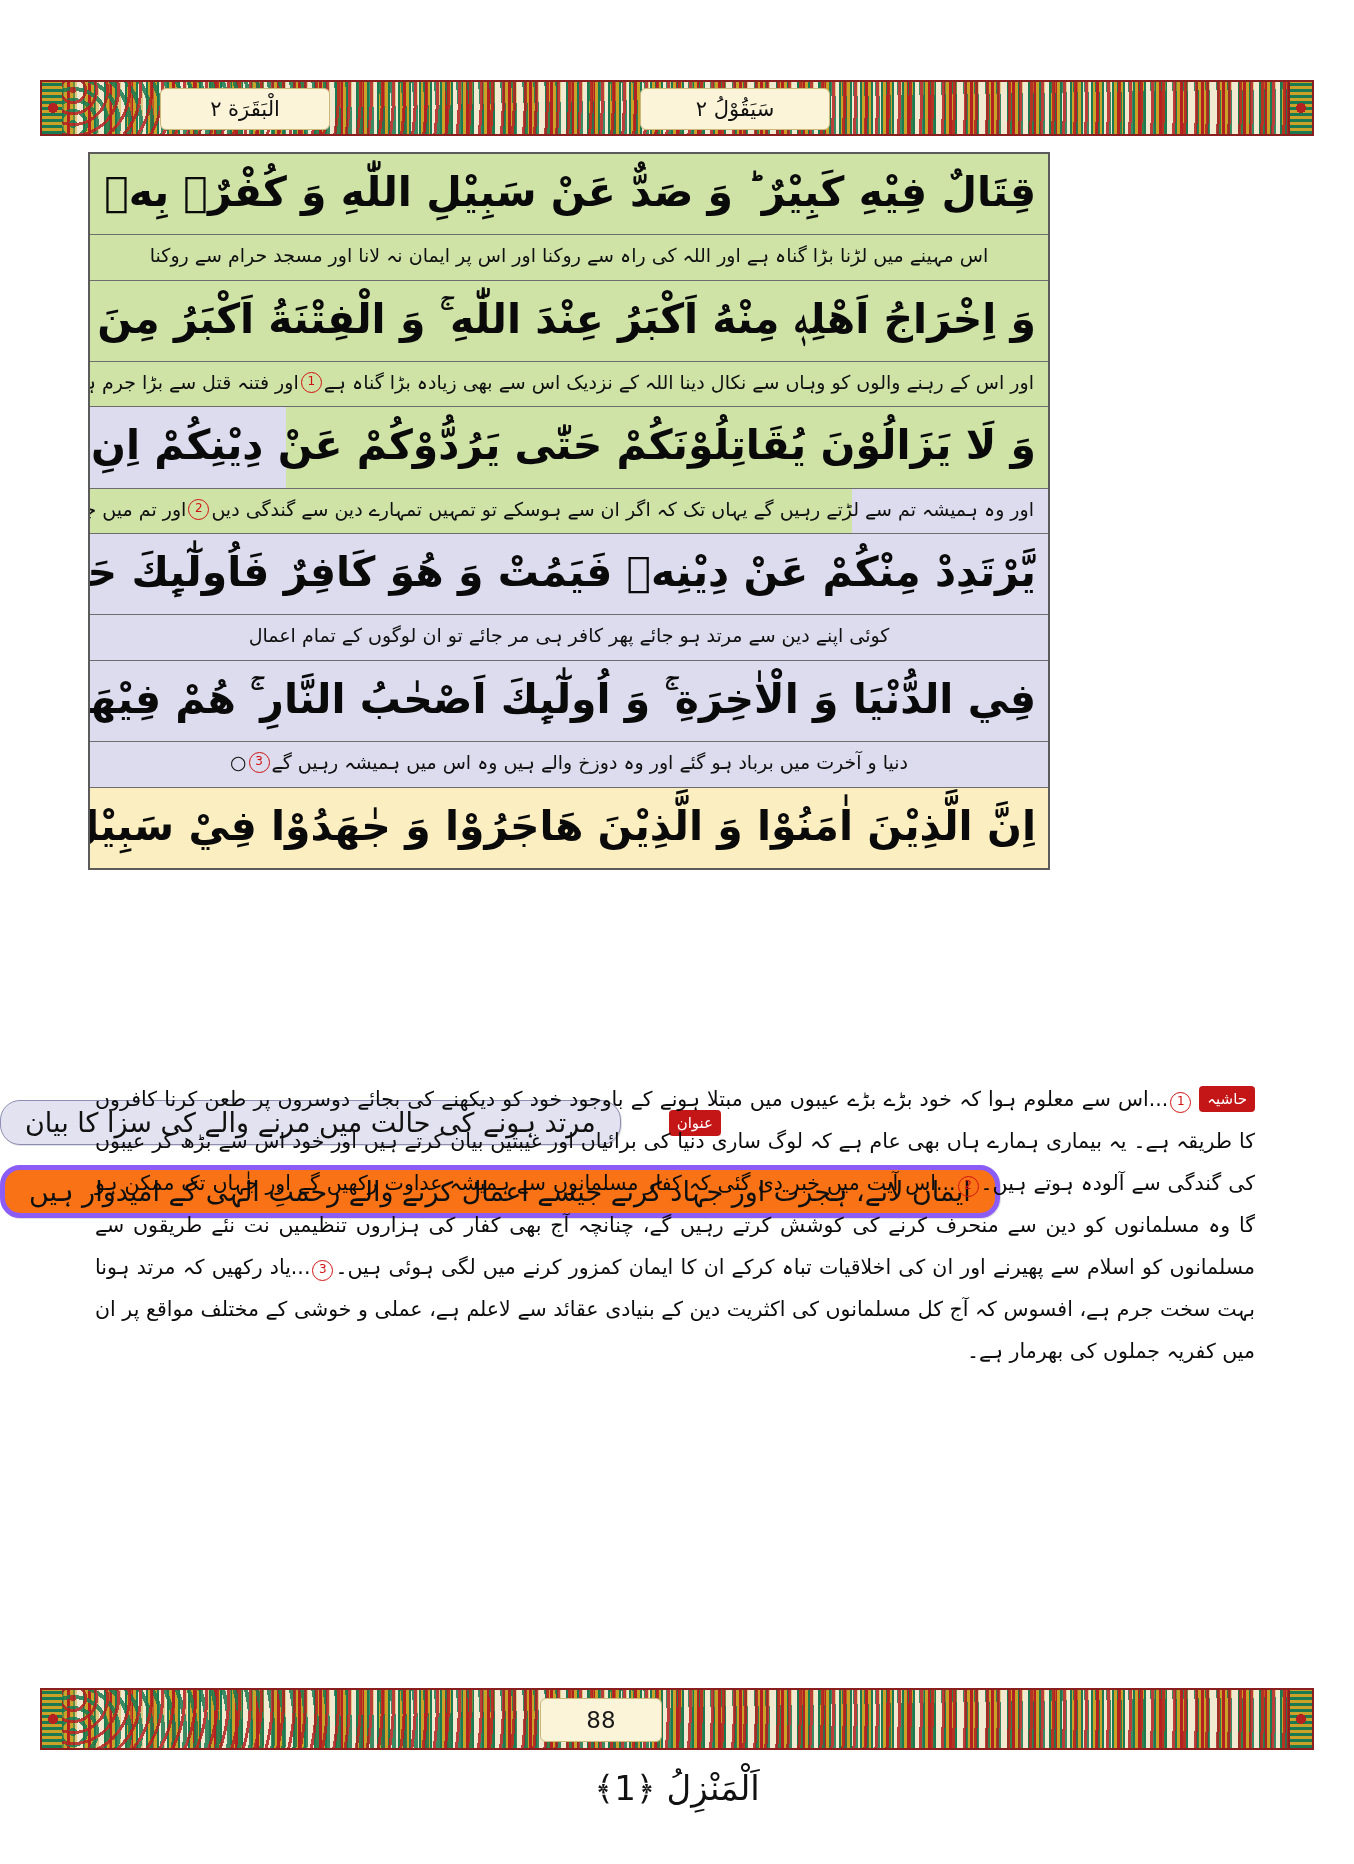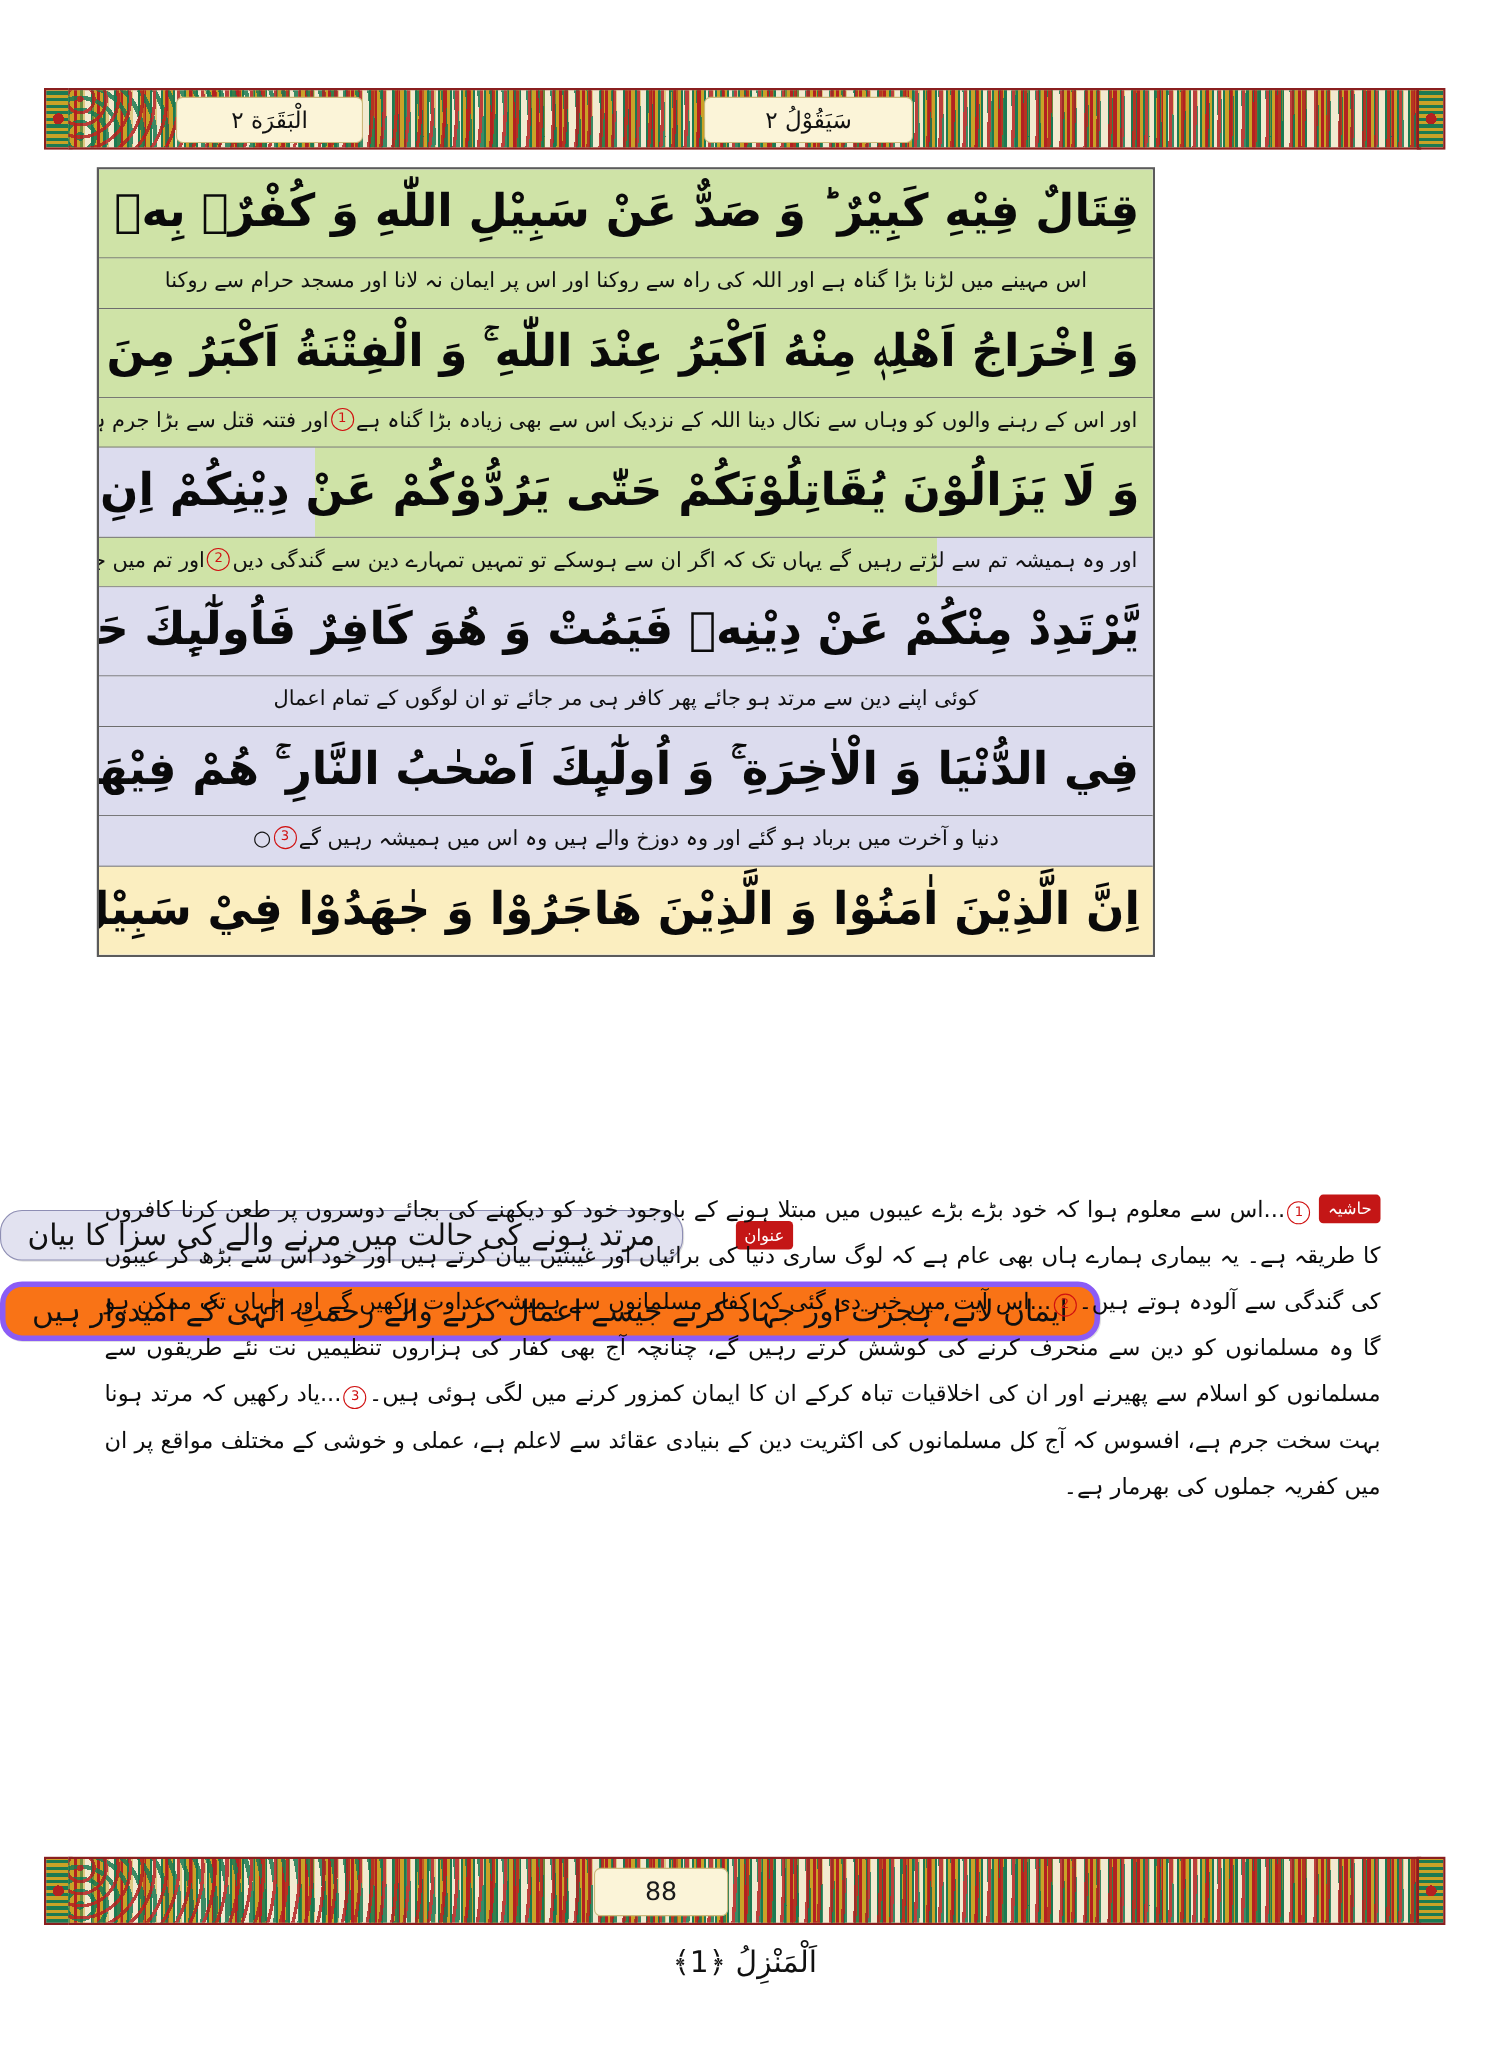--- a/index.html
+++ b/index.html
@@ -107,21 +107,21 @@
     color: #1a1a1a;
     z-index: 3;
   }
 
   .manzil {
     position: absolute;
     left: 0; right: 0;
     top: 1768px;
     text-align: center;
     direction: rtl;
-    font-size: 27px;
+    font-size: 34px;
     color: #111;
   }
 
   
   .ayah-table {
     position: absolute;
     left: 88px;
     top: 152px;
     width: 962px;
     border: 2px solid #5b5b5b;

